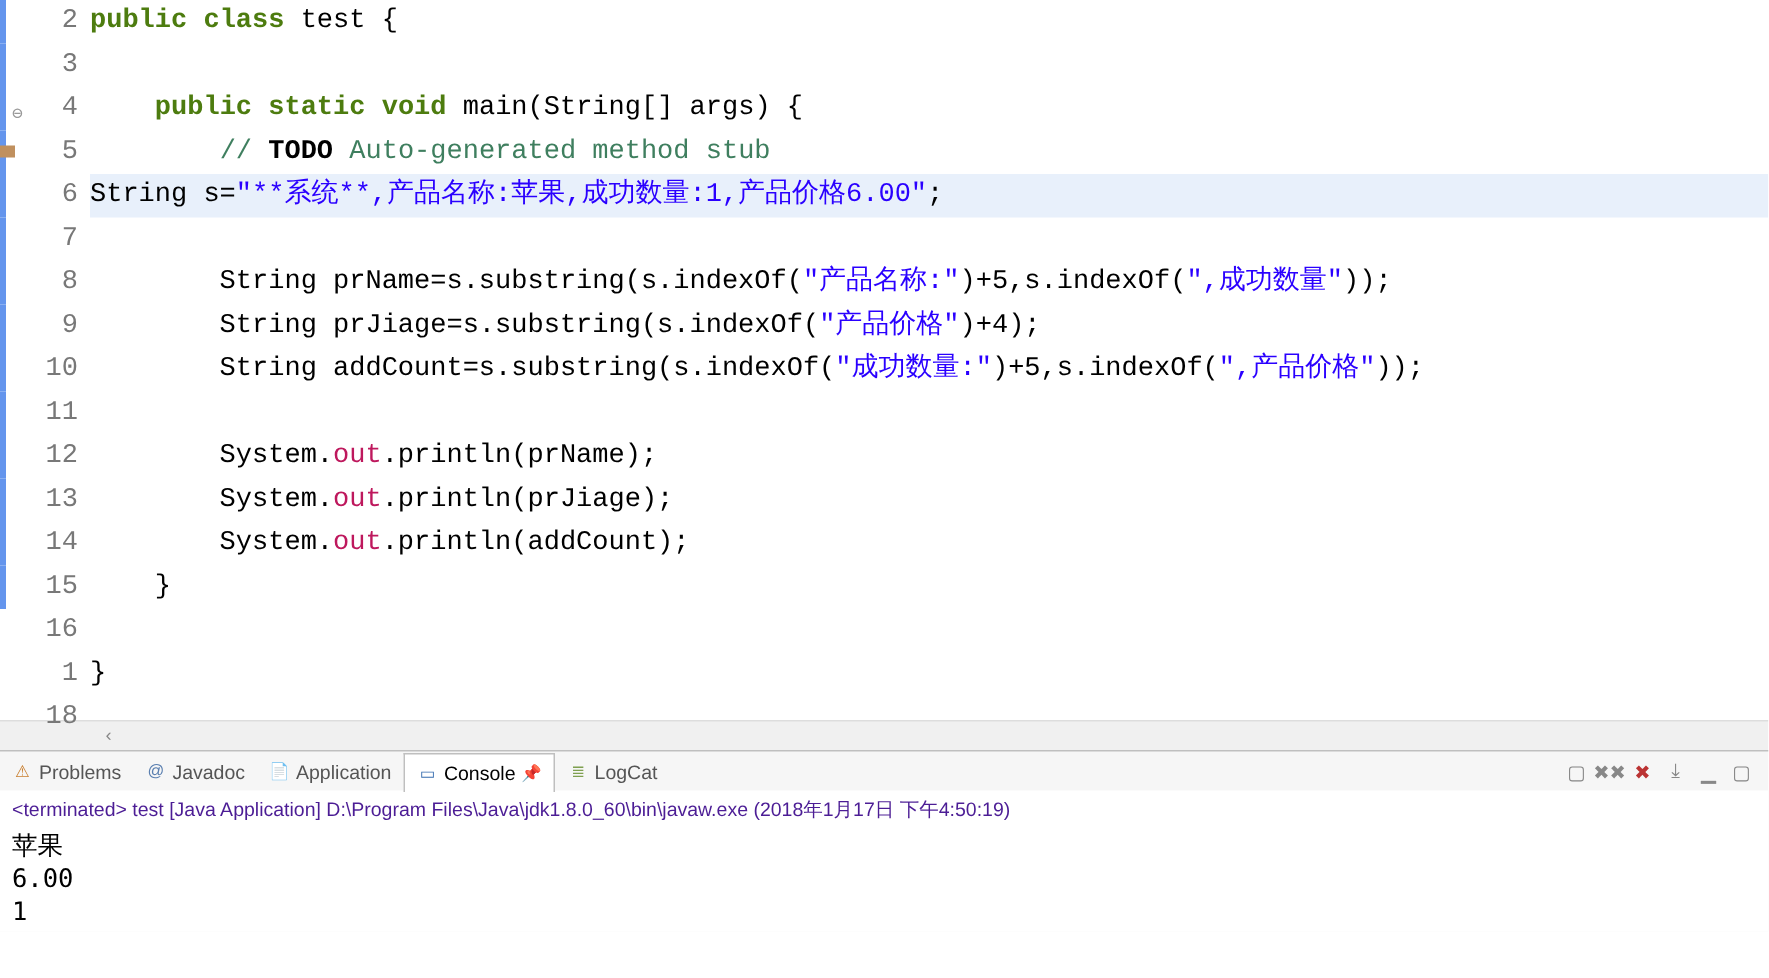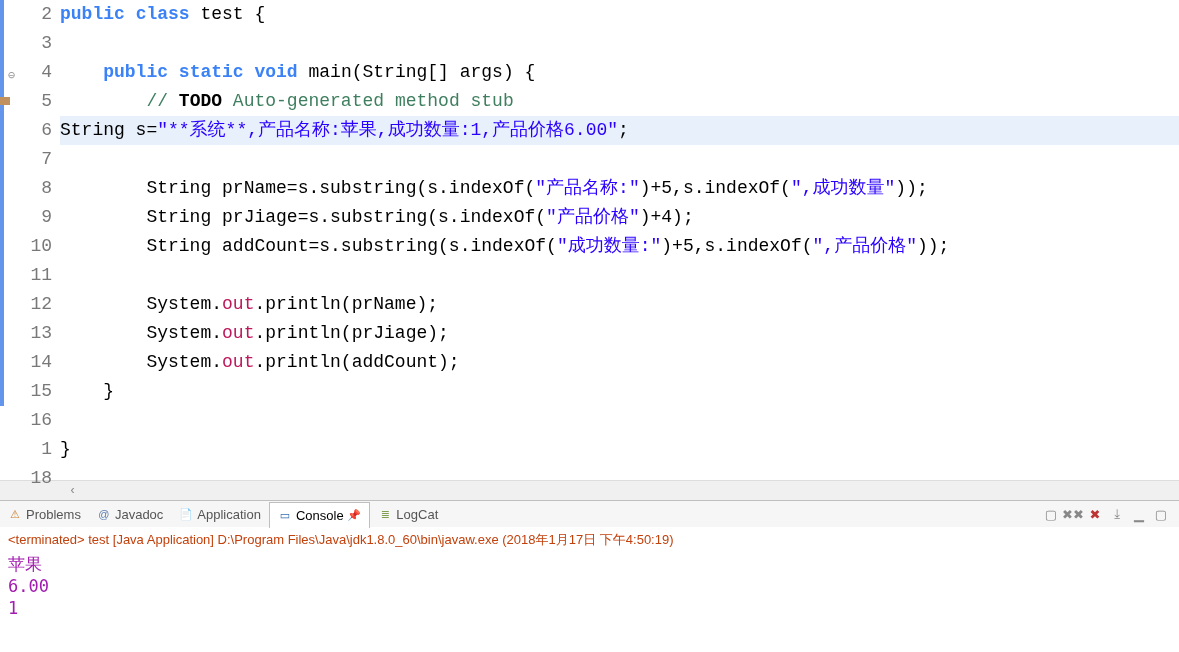--- a/index.html
+++ b/index.html
@@ -6,37 +6,37 @@
   html, body { width: 1179px; height: 652px; font-family: Consolas, "Courier New", monospace; background: #fff; overflow: hidden; }
   .editor-pane { height: 500px; overflow: hidden; position: relative; background: #fff; }
   .code-area { display: flex; height: 480px; font-size: 18px; line-height: 29px; }
   .gutter { width: 60px; text-align: right; color: #787878; user-select: none; position: relative; }
   .gutter .lnrow { height: 29px; padding-right: 8px; position: relative; }
   .gutter .marker-bar { position: absolute; left: 0; top: 0; width: 4px; height: 29px; background: #6495ED; }
   .gutter .edit-mark { position: absolute; left: 0; top: 10px; width: 10px; height: 8px; background: #c0905e; }
   .code-lines { flex: 1; white-space: pre; color: #000; }
   .code-lines .row { height: 29px; }
   .code-lines .row.highlight { background: #e8f0fb; }
-  .kw { color: #3b82f6; font-weight: bold; }
+  .kw { color: #4d7c0f; font-weight: bold; }
   .str { color: #2a00ff; }
   .cmt { color: #3f7f5f; }
   .todo { color: #000000; font-weight: bold; }
   .fld { color: #be185d; }
   .scroll-strip { height: 20px; background: #f0f0f0; border-top: 1px solid #ddd; display: flex; align-items: center; padding-left: 65px; }
   .scroll-arrow { width: 15px; height: 15px; color: #888; font-size: 12px; display:flex; align-items:center; justify-content:center;}
   .tabs-panel { border-top: 1px solid #bfbfbf; background: #f6f6f6; }
   .tabs-row { display: flex; align-items: center; height: 26px; font-family: "Segoe UI", Tahoma, sans-serif; font-size: 13px; position: relative; }
   .tab { display: flex; align-items: center; gap: 4px; padding: 0 8px; height: 100%; color: #555; cursor: pointer; }
   .tab.active { background: #fff; border-top: 1px solid #bfbfbf; border-left: 1px solid #bfbfbf; border-right: 1px solid #bfbfbf; position: relative; top: 1px; color: #000; }
   .tab-icon { width: 14px; height: 14px; display:inline-flex; align-items:center; justify-content:center; font-size:11px; }
   .tabs-toolbar { margin-left: auto; display: flex; gap: 6px; padding-right: 10px; }
   .tb-btn { width: 16px; height: 16px; color: #888; font-size: 13px; display:flex; align-items:center; justify-content:center; cursor:pointer;}
   .console-body { background: #fff; padding: 2px 8px; font-family: "Segoe UI", Consolas, sans-serif; font-size: 14px; }
-  .console-header { color: #c2410c; font-family: Tahoma, sans-serif; font-size: 13px; padding: 2px 0 4px 0;}
-  .console-line { font-family: Consolas, monospace; font-size: 17px; color: #a21caf; line-height: 22px; }
+  .console-header { color: #4c1d95; font-family: Tahoma, sans-serif; font-size: 13px; padding: 2px 0 4px 0;}
+  .console-line { font-family: Consolas, monospace; font-size: 17px; color: #000000; line-height: 22px; }
   .pin-icon { color:#777; font-size:11px;}
 </style>
 </head>
 <body>
 
 <div class="editor-pane">
   <div class="code-area">
     <div class="gutter" id="gutter">
         <div class="lnrow">2<div class="marker-bar"></div></div>
         <div class="lnrow">3<div class="marker-bar"></div></div>

